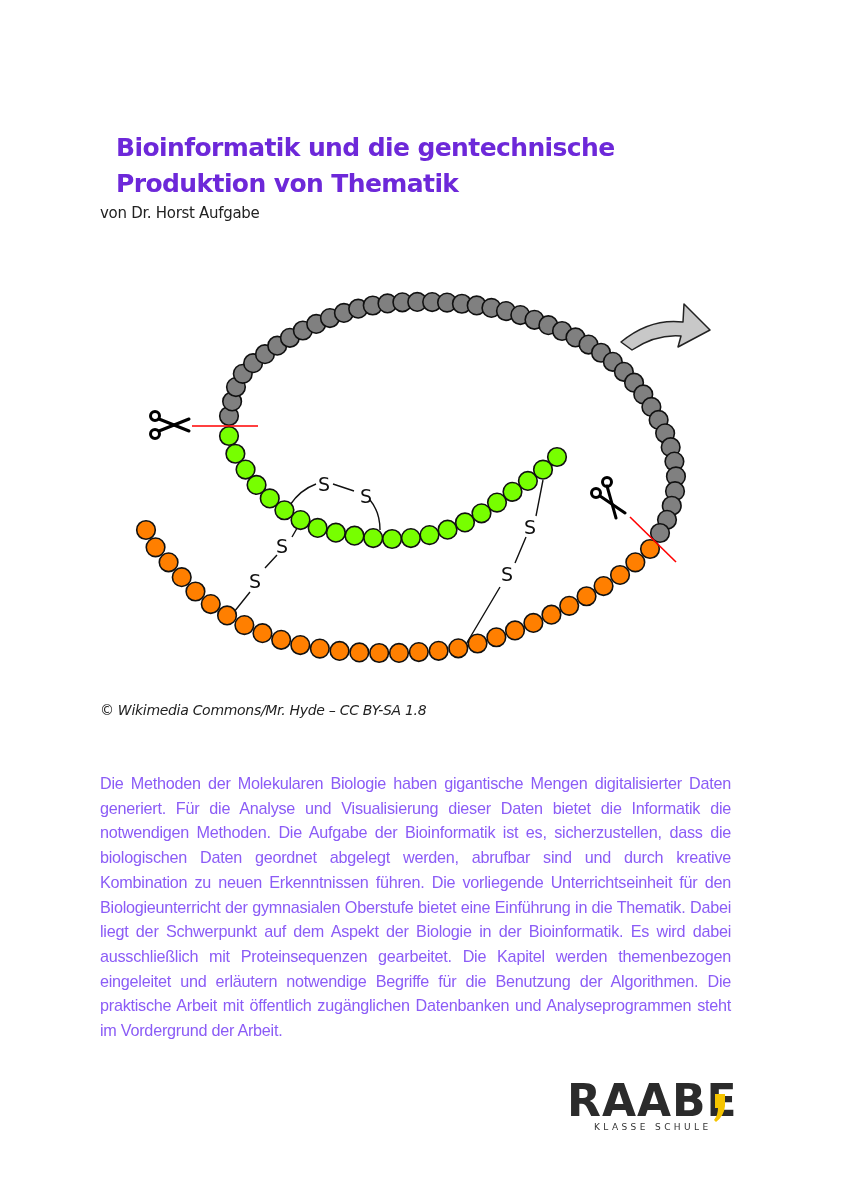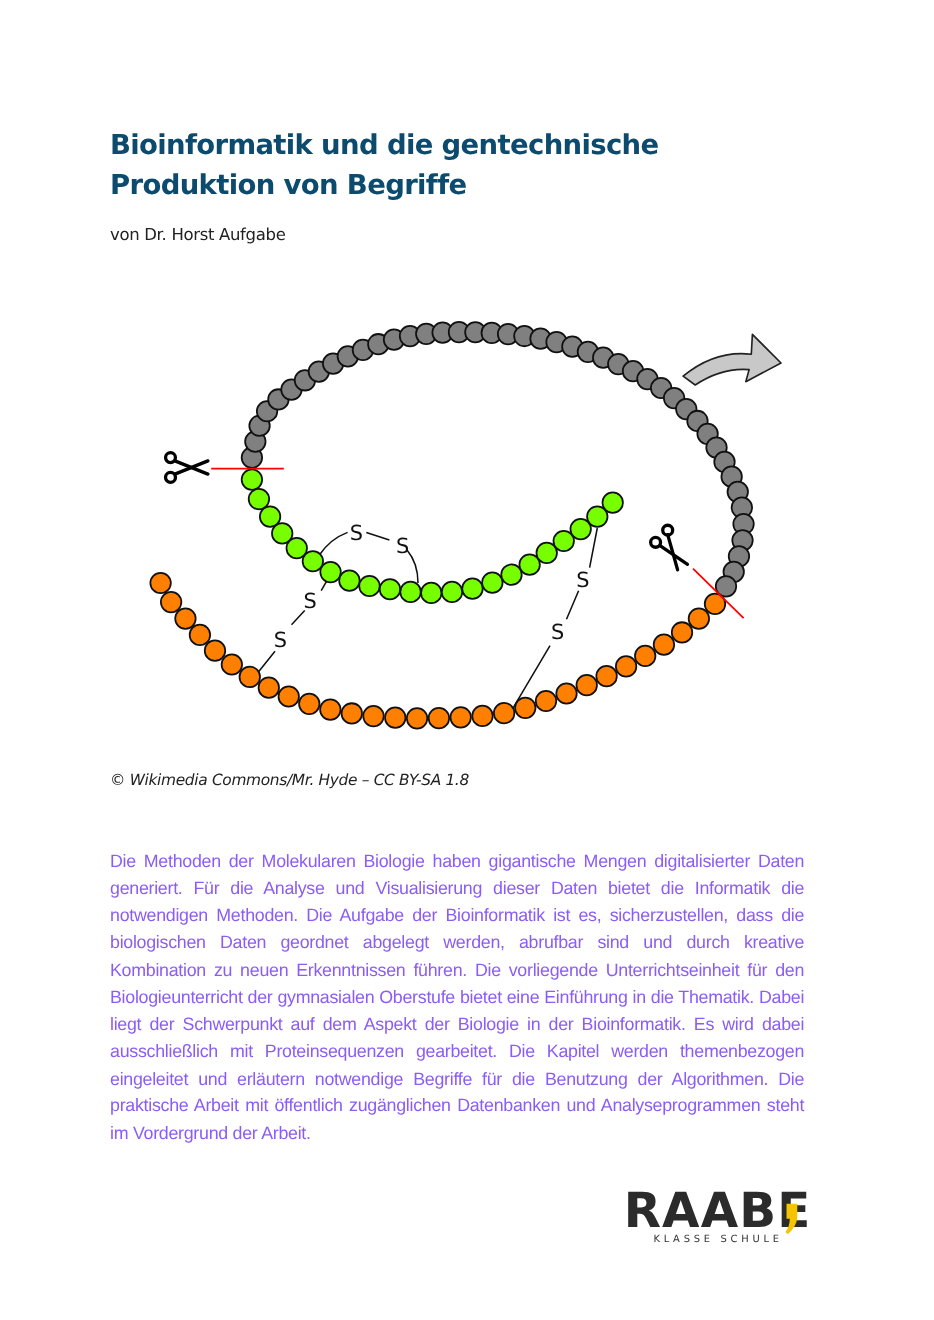--- a/index.html
+++ b/index.html
@@ -1,39 +1,39 @@
 <!DOCTYPE html>
 <html><head>
 <meta charset="utf-8">
 <style>
   html, body { margin:0; padding:0; background:#ffffff; }
   body { width:849px; height:1200px; position:relative; overflow:hidden;
          font-family:"DejaVu Sans", "Liberation Sans", sans-serif; color:#1a1a1a; }
-  .title { position:absolute; left:100px; top:114px; width:620px; margin:0;
+  .title { position:absolute; left:100px; top:114px; width:620px; margin:16px;
            font-family:"DejaVu Sans", sans-serif; font-weight:bold; font-size:25px;
-           line-height:36px; letter-spacing:-0.6px; color:#0c4a6e; }
+           line-height:36px; letter-spacing:-0.6px; color:#6d28d9; }
   .author { position:absolute; left:100px; top:204px; font-size:15px; color:#222; letter-spacing:-0.3px; }
   .figure { position:absolute; left:0; top:260px; width:849px; height:430px; }
   .credit { position:absolute; left:100px; top:702px; font-size:14px; font-style:italic; color:#222; letter-spacing:-0.3px; }
   .body-text { position:absolute; left:100px; top:771px; width:631px; margin:0;
                font-family:"Liberation Sans", sans-serif; font-size:16.2px; line-height:24.7px;
                text-align:justify; color:#8b5cf6; letter-spacing:-0.25px; }
   .logo { position:absolute; left:567px; top:1080px; width:170px; height:56px; }
   .logo-word { position:absolute; left:0; top:-4px; font-family:"DejaVu Sans", sans-serif;
                font-size:44px; font-weight:bold; color:#2b2b2b; letter-spacing:1px; line-height:50px; }
   .logo-comma { position:absolute; left:146px; top:14px; width:12px; height:28px; }
   .logo-sub { position:absolute; left:27px; top:42px; font-size:9px; letter-spacing:3.4px; color:#333;
               font-family:"DejaVu Sans", sans-serif; }
 </style>
 </head>
 <body>
 
 <h1 class="title">
   <span>Bioinformatik und die gentechnische</span><br>
-  <span>Produktion von Begriffe</span>
+  <span>Produktion von Thematik</span>
 </h1>
 
 <div class="author">von Dr. Horst Aufgabe</div>
 
 <div class="figure">
   <svg id="fig" width="849" height="430" viewBox="0 260 849 430">
     <g id="bridges">
         <path d="M290,505 Q300,490 316,484 M333,484 L354,491 M370,500 Q380,512 380,530" fill="none" stroke="#111" stroke-width="1.4"></path>
         <path d="M300,523 L292,537 M277,555 L265,568 M250,592 L234,612" fill="none" stroke="#111" stroke-width="1.4"></path>
         <path d="M543,480 L536,516 M526,537 L515,563 M500,587 L465,646" fill="none" stroke="#111" stroke-width="1.4"></path>

